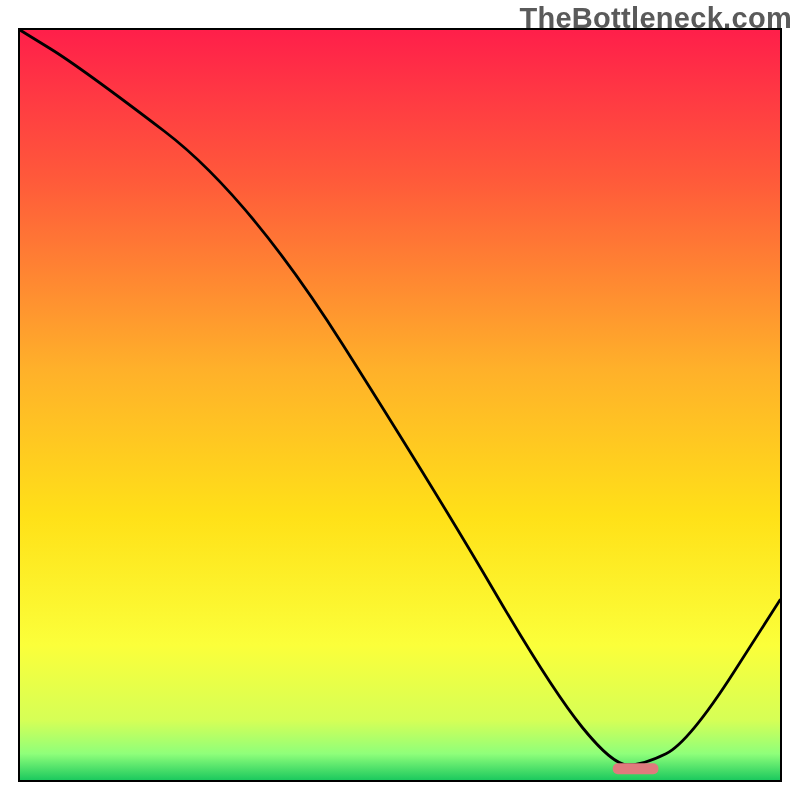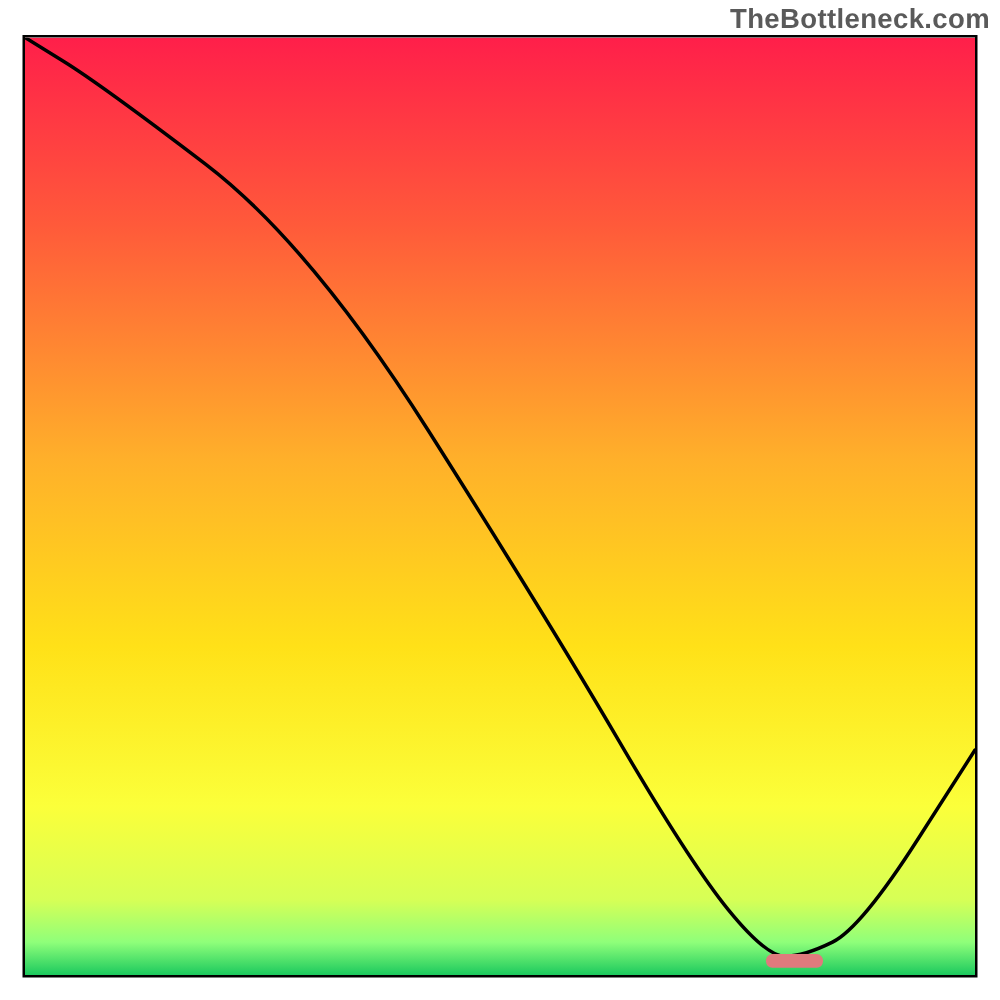--- a/index.html
+++ b/index.html
@@ -12,21 +12,21 @@
   }
   .wrap {
     position: relative;
     width: 800px;
     height: 800px;
   }
   .watermark {
     position: absolute;
     top: 2px;
     right: 8px;
-    font-size: 22px;
+    font-size: 29px;
     font-weight: 600;
     color: #5a5a5a;
     letter-spacing: 0.3px;
   }
   .plot {
     position: absolute;
     left: 18px;
     top: 28px;
     width: 764px;
     height: 754px;

